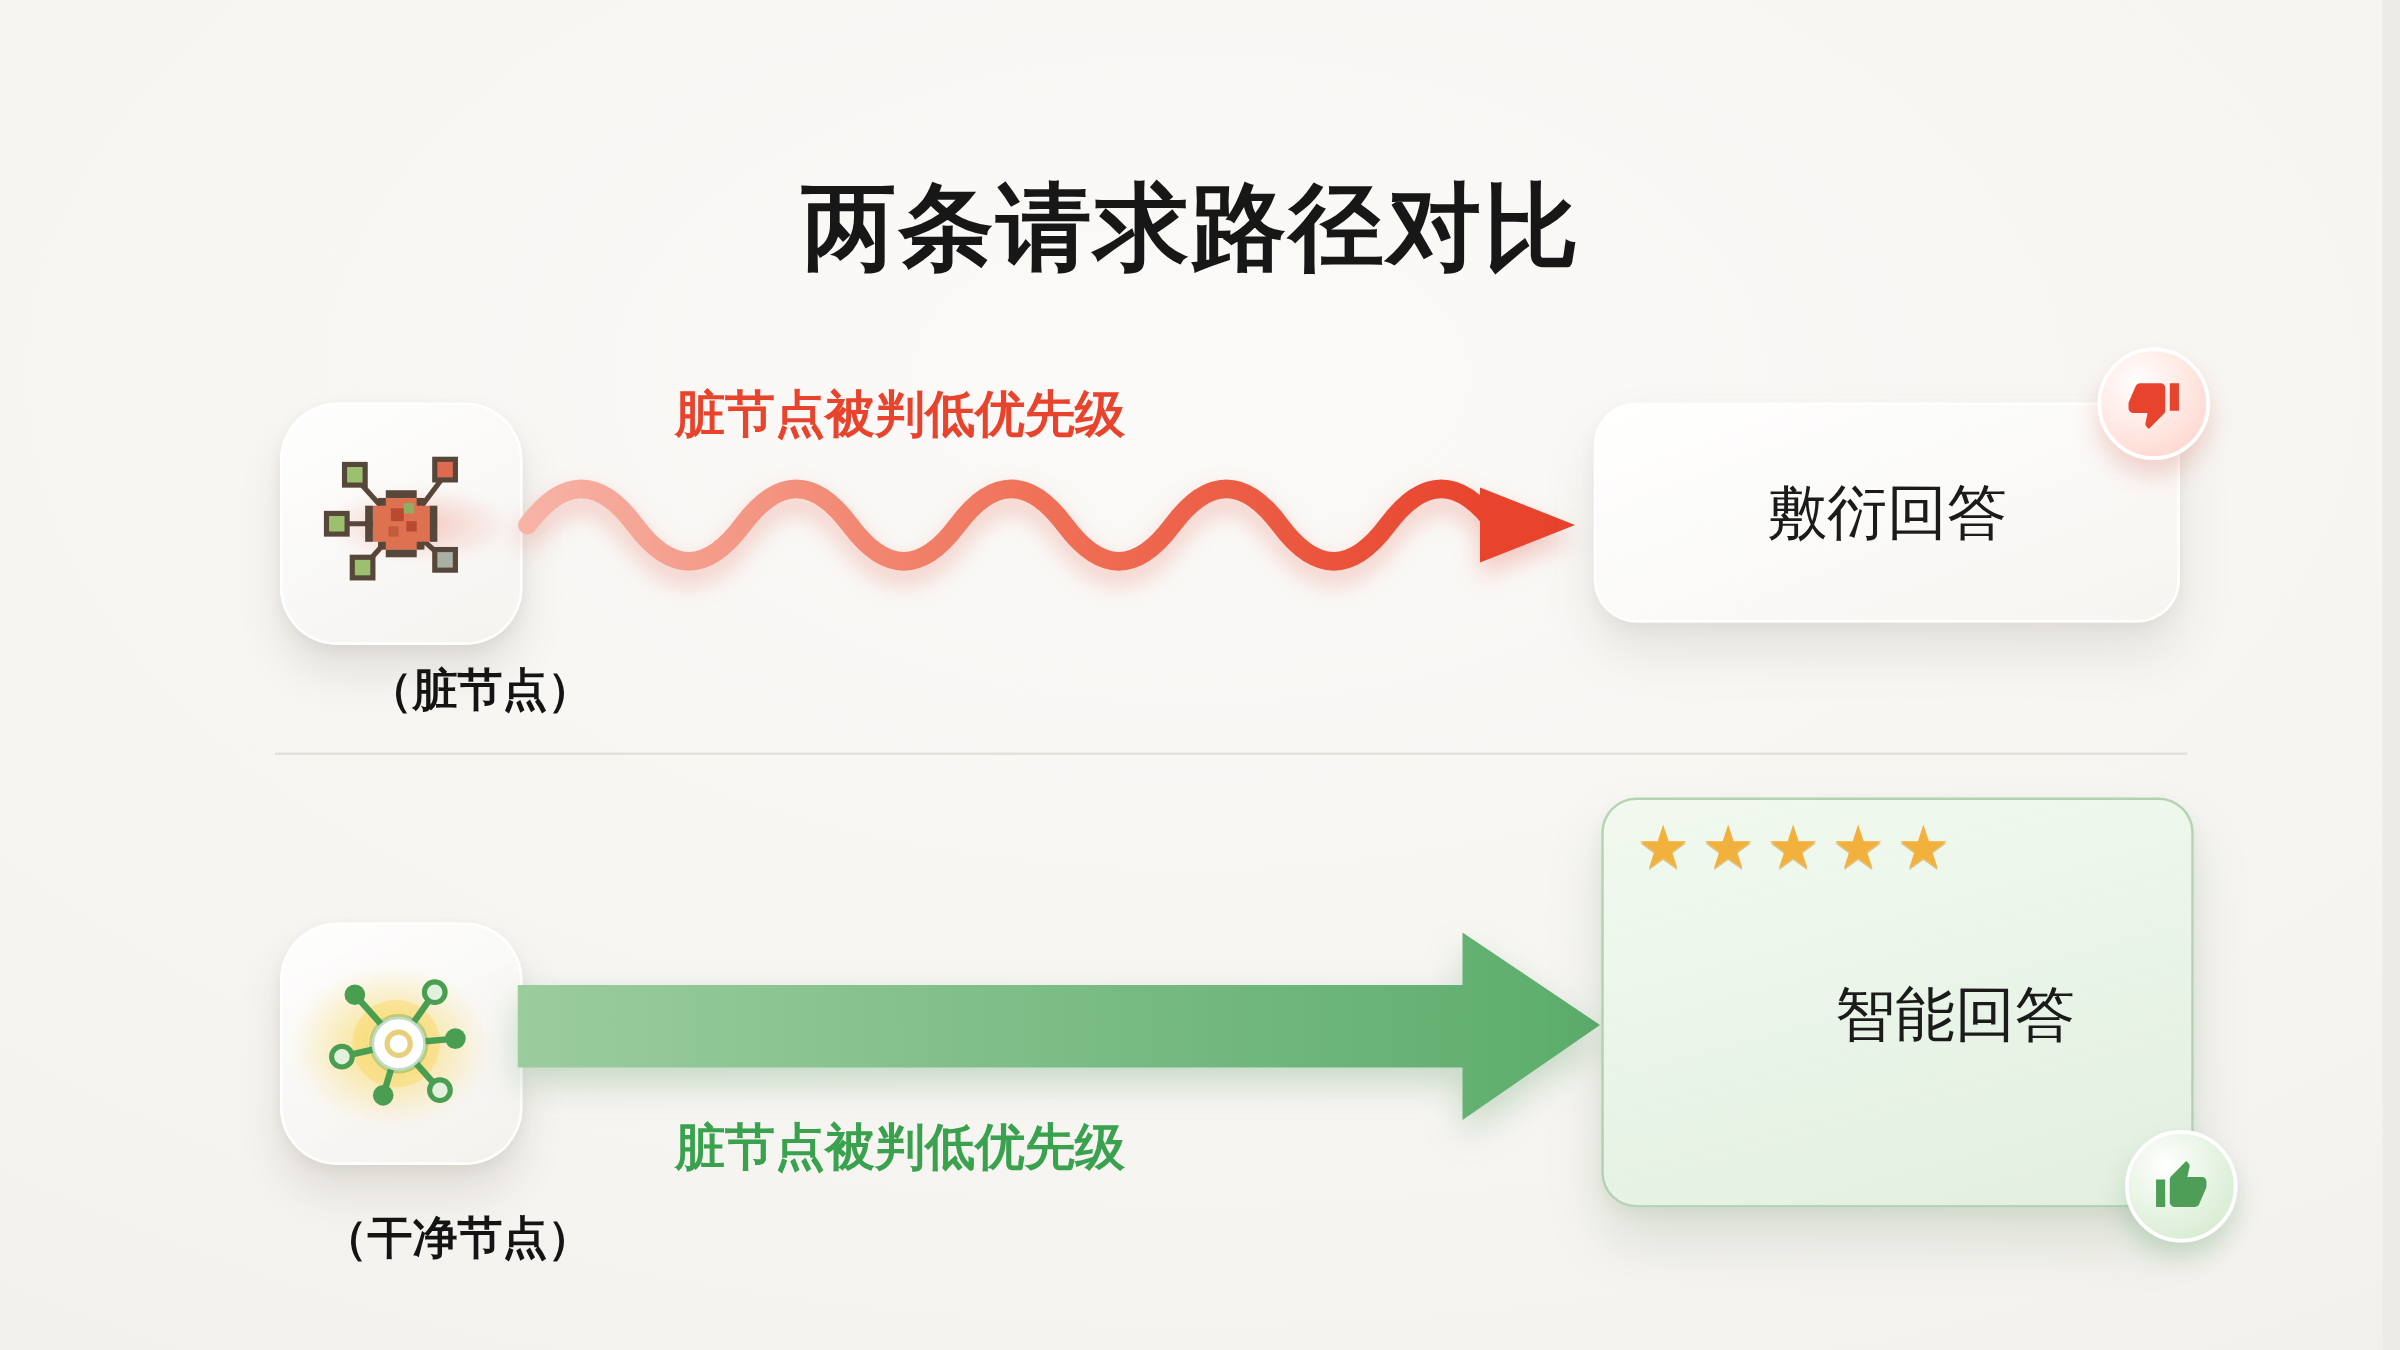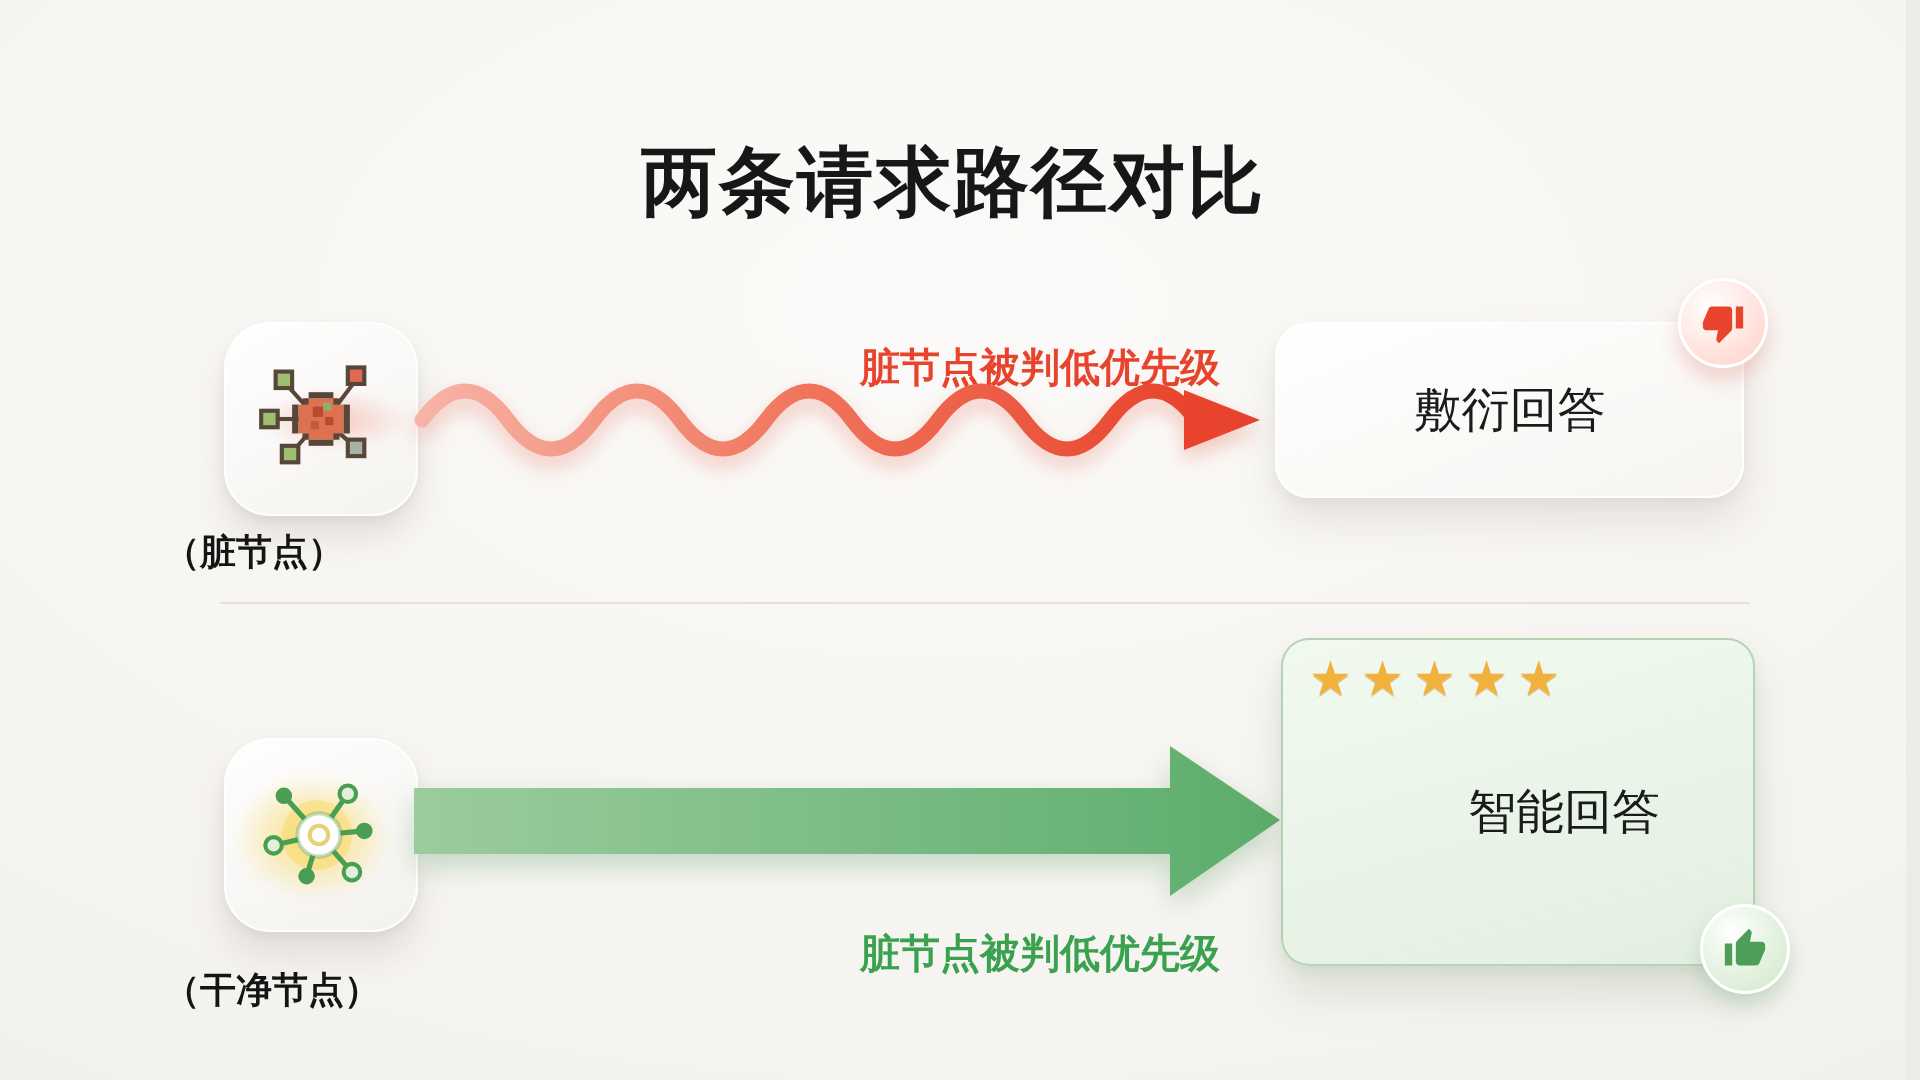--- a/index.html
+++ b/index.html
@@ -27,27 +27,27 @@
     content:""; position:absolute; left:8px; top:34px; width:158px; height:126px;
     background: radial-gradient(closest-side, rgba(249,214,92,0.8), rgba(249,214,92,0));
     filter: blur(5px);
   }
   .node-tile.dirty::before {
     content:""; position:absolute; left:34px; top:66px; width:150px; height:60px;
     background: radial-gradient(closest-side, rgba(240,110,90,0.35), rgba(240,110,90,0));
     filter: blur(4px);
   }
   .node-label {
-    position:absolute; font-size:36px; font-weight:700; color:#141414; text-align:left;
+    position:absolute; font-size:36px; font-weight:700; color:#141414; text-align:right;
   }
   .node-label.dirty { left:164px; top:528px; width:310px; }
   .node-label.clean { left:164px; top:966px; width:310px; }
 
   
-  .arrow-label { position:absolute; font-weight:800; text-align:right;margin-top:36px; }
+  .arrow-label { position:absolute; font-weight:800; text-align:left; }
   .arrow-label.red   { left:540px; top:304px; width:680px; font-size:40px; color:var(--red,#e8432c); }
   .arrow-label.green { left:540px; top:890px; width:680px; font-size:40px; color:var(--green,#3aa14f); }
 
   
   .wavy-arrow  { position:absolute; left:408px; top:344px; filter: drop-shadow(0 10px 10px rgba(230,80,60,0.30)); }
   .green-arrow { position:absolute; left:414px; top:738px; filter: drop-shadow(0 12px 14px rgba(70,140,80,0.28)); }
 
   
   .card { position:absolute; }
   .card.top {

